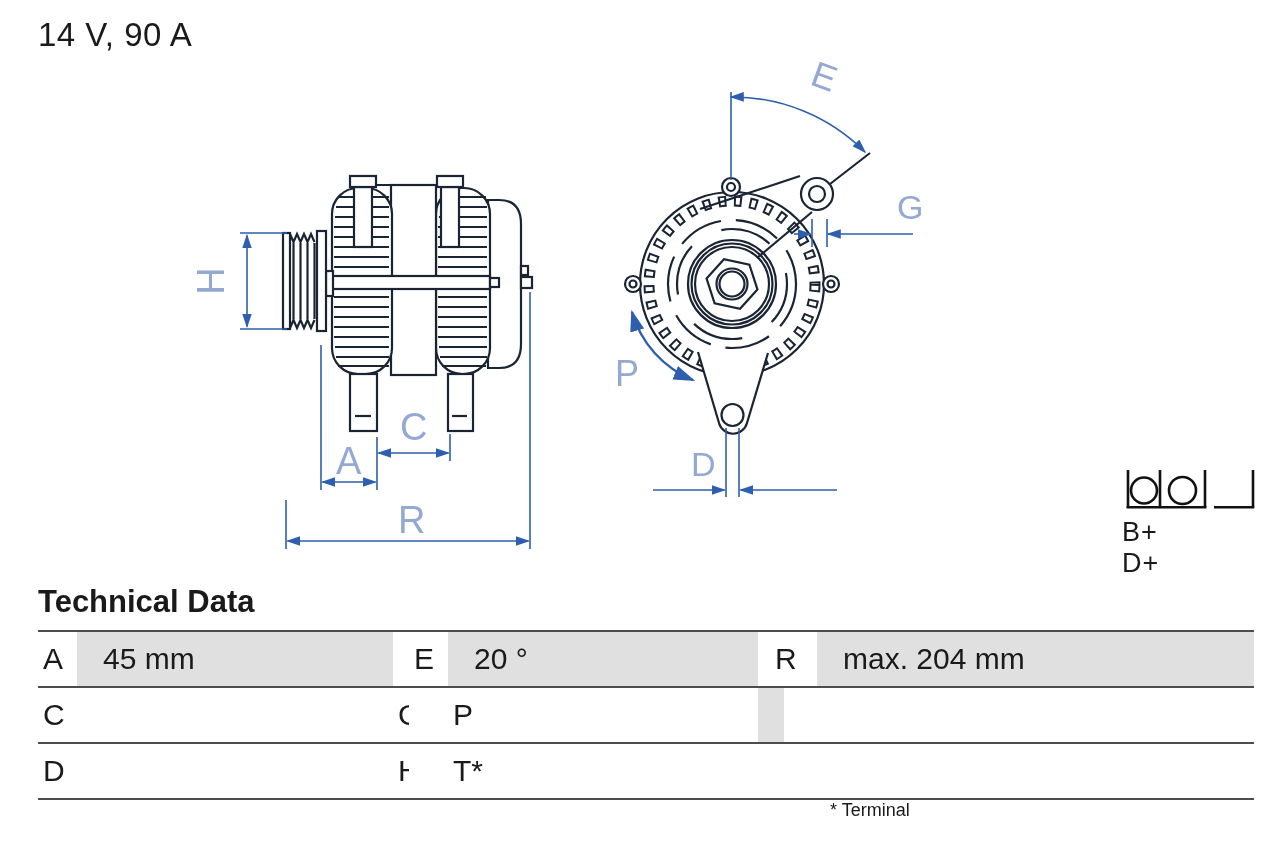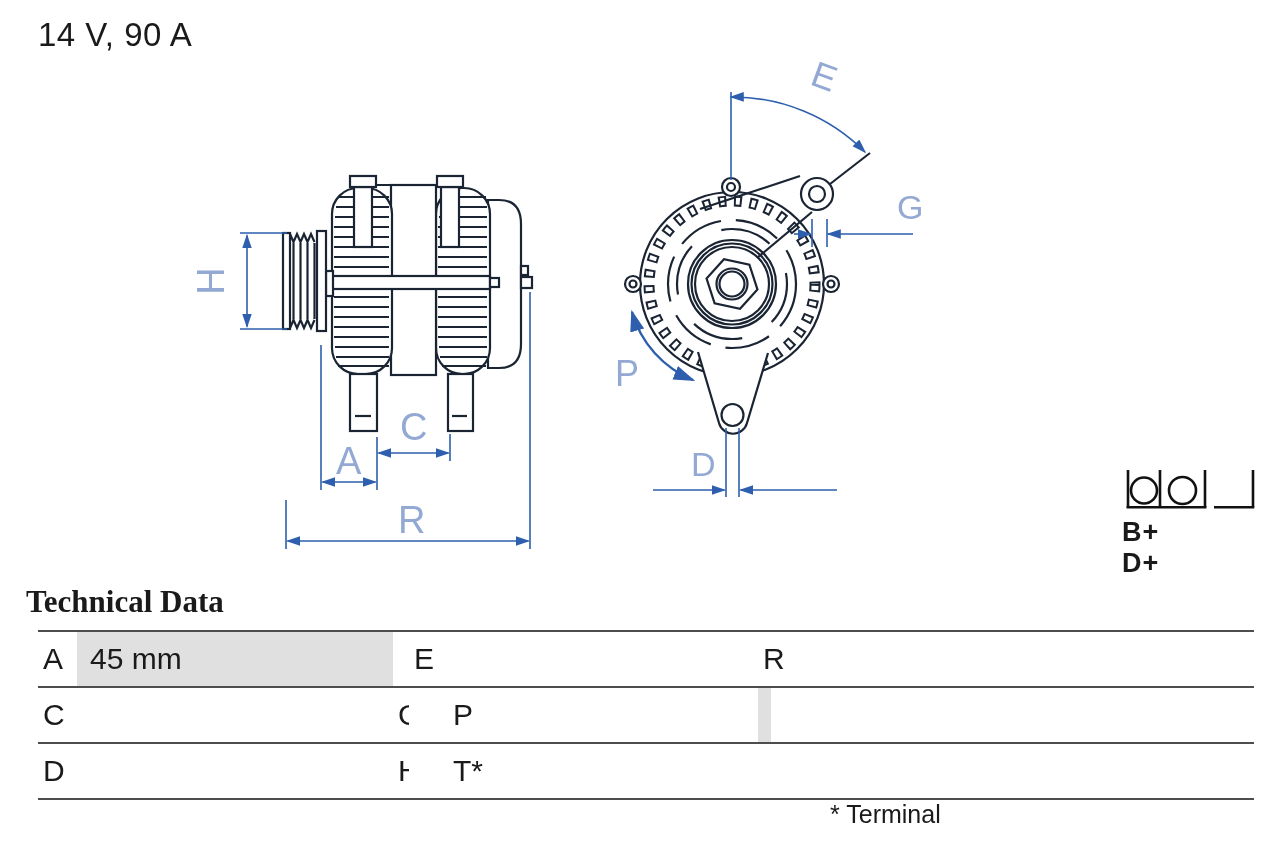--- a/index.html
+++ b/index.html
@@ -1,29 +1,29 @@
 <!DOCTYPE html>
 <html><head>
 <meta charset="utf-8">
 <style>
   html,body{margin:0;padding:0;background:#ffffff;width:1280px;height:853px;overflow:hidden;
     font-family:"Liberation Sans",sans-serif;color:#1a1a1a;}
   .abs{position:absolute;}
   #canvas{position:relative;width:1052px;height:853px;background:#fff;}
   #title{left:38px;top:16px;font-size:33px;letter-spacing:.5px;}
-  #tech-heading{left:26px;top:584px;font-size:31px;font-weight:bold;font-family:Liberation Serif, serif;}
+  #tech-heading{left:38px;top:584px;font-size:31px;font-weight:bold;}
   #spec-table{left:38px;top:630px;width:1216px;border-bottom:2px solid #4d4d4d;}
   .t-row{display:grid;grid-template-columns:39px 316px 16px 39px 310px 12px 47px 1fr;
     height:54px;border-top:2px solid #4d4d4d;}
   .t-row>div{display:flex;align-items:center;font-size:30px;}
   .cell-key{background:#fff;padding-left:5px;}
-  .cell-val{background:#e0e0e0;padding-left:13px;}
+  .cell-val{background:#e0e0e0;padding-left:26px;}
   .cell-gap{background:#fff;}
-  #footnote{left:830px;top:800px;font-size:25px;}
-  #terminal-label{left:1122px;top:517px;font-size:27px;font-weight:bold;letter-spacing:1px;}
+  #footnote{left:830px;top:800px;font-size:18px;}
+  #terminal-label{left:1122px;top:517px;font-size:27px;font-weight:normal;letter-spacing:1px;}
   svg{display:block;}
   svg text{font-family:"Liberation Sans",sans-serif;fill:#93a9d4;}
   .dim{stroke:#2d5fae;stroke-width:1.6;fill:none;}
   .ink{stroke:#1a2433;fill:none;stroke-width:2.2;}
   .inkf{stroke:#1a2433;fill:#ffffff;stroke-width:2.2;}
 </style>
 </head>
 <body>
 
 <div id="canvas">
@@ -225,22 +225,24 @@
   <div id="terminal-label" class="abs">B+ D+</div>
 
   <div id="tech-heading" class="abs">Technical Data</div>
 
   <div id="spec-table" class="abs">
     <div class="t-row">
       <div class="cell-key">A</div>
       <div class="cell-val">45 mm</div>
       <div class="cell-gap"></div>
       <div class="cell-key">E</div>
+      <div class="cell-val">20 °</div>
       <div class="cell-gap"></div>
       <div class="cell-key">R</div>
+      <div class="cell-val">max. 204 mm</div>
     </div>
     <div class="t-row">
       <div class="cell-key">C</div>
       <div class="cell-gap"></div>
       <div class="cell-key">G</div>
       <div class="cell-gap"></div>
       <div class="cell-key">P</div>
       <div class="cell-val">
         <svg width="30" height="32" viewBox="0 0 28 30">
           <path d="M14,4 A11,11 0 1 1 4,19.6" fill="none" stroke="#111" stroke-width="2.2"></path>

